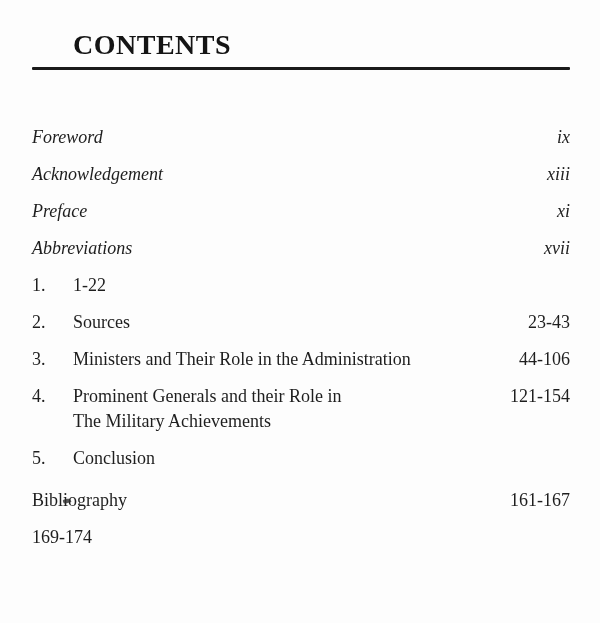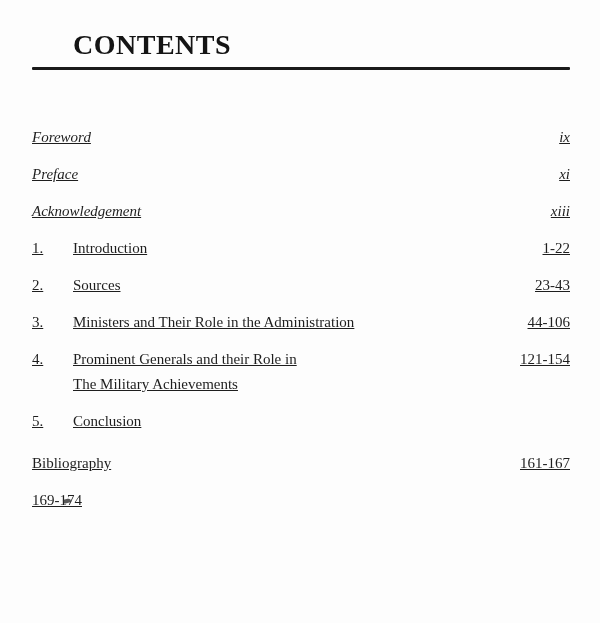--- a/index.html
+++ b/index.html
@@ -31,24 +31,23 @@
     background: #1a1a1a;
     margin-top: 5px;
     border-radius: 1px;
   }
   .front-matter { margin-top: 55px; }
   .chapters     { margin-top: 11px; }
   .back-matter  { margin-top: 17px; }
   .row {
     display: flex;
     align-items: baseline;
-    font-size: 15px;
+    font-size: 18px;
     line-height: 25px;
     margin-bottom: 12px;
-    text-decoration: underline;
   }
   .fm-label {
     flex: 1;
     font-style: italic;
   }
   .bm-label { flex: 1; }
   .num {
     width: 41px;
     flex-shrink: 0;
   }
@@ -77,33 +76,36 @@
 
   <h1 class="title">CONTENTS</h1>
   <div class="rule"></div>
 
   <div class="front-matter">
     <div class="row">
       <span class="fm-label">Foreword</span>
       <span class="pg italic">ix</span>
     </div>
     <div class="row">
+      <span class="fm-label">Acknowledgement</span>
+      <span class="pg italic">xiii</span>
+    </div>
+    <div class="row">
       <span class="fm-label">Preface</span>
       <span class="pg italic">xi</span>
     </div>
     <div class="row">
-      <span class="fm-label">Acknowledgement</span>
-      <span class="pg italic">xiii</span>
+      <span class="fm-label">Abbreviations</span>
+      <span class="pg italic">xvii</span>
     </div>
   </div>
 
   <div class="chapters">
     <div class="row">
       <span class="num">1.</span>
-      <span class="ch-title">Introduction</span>
       <span class="pg">1-22</span>
     </div>
     <div class="row">
       <span class="num">2.</span>
       <span class="ch-title">Sources</span>
       <span class="pg">23-43</span>
     </div>
     <div class="row">
       <span class="num">3.</span>
       <span class="ch-title">Ministers and Their Role in the Administration</span>

